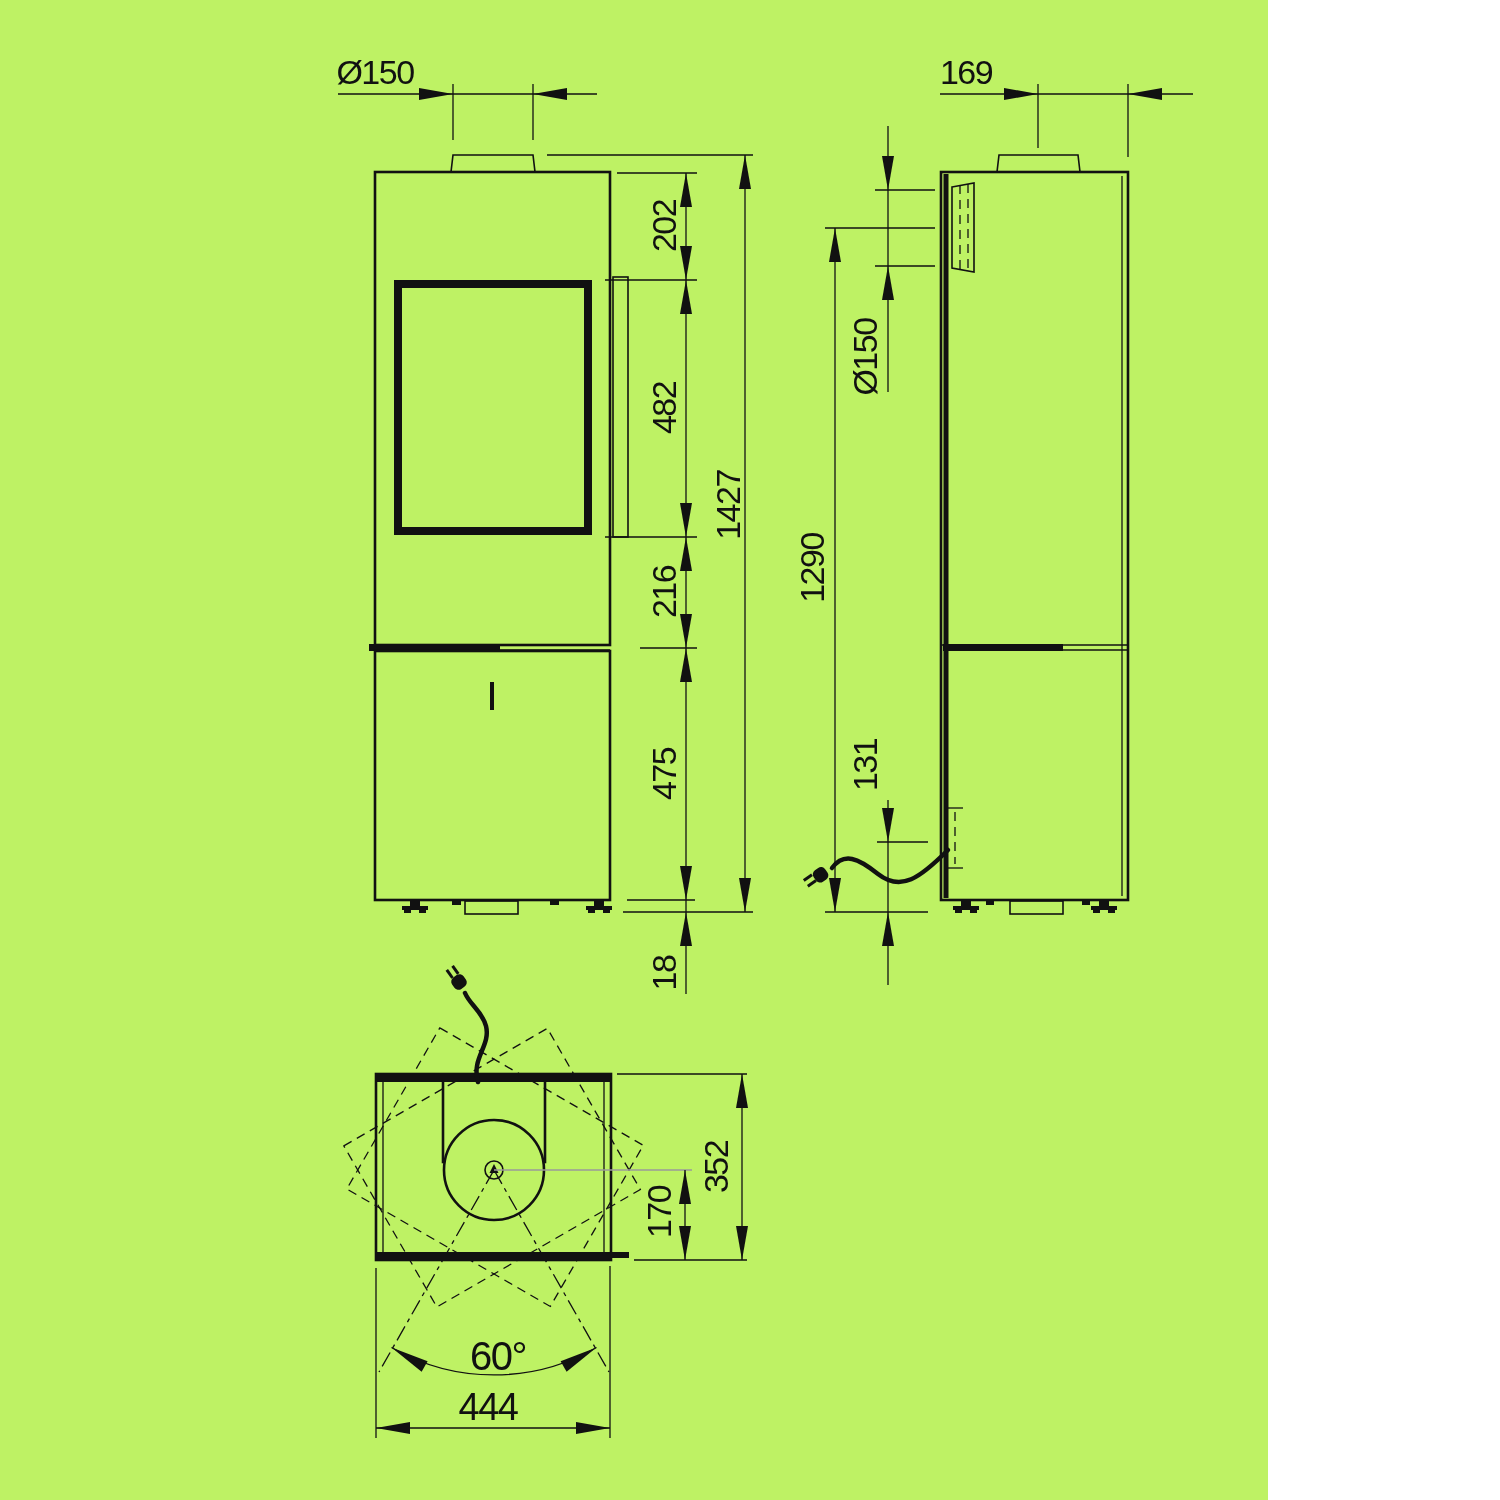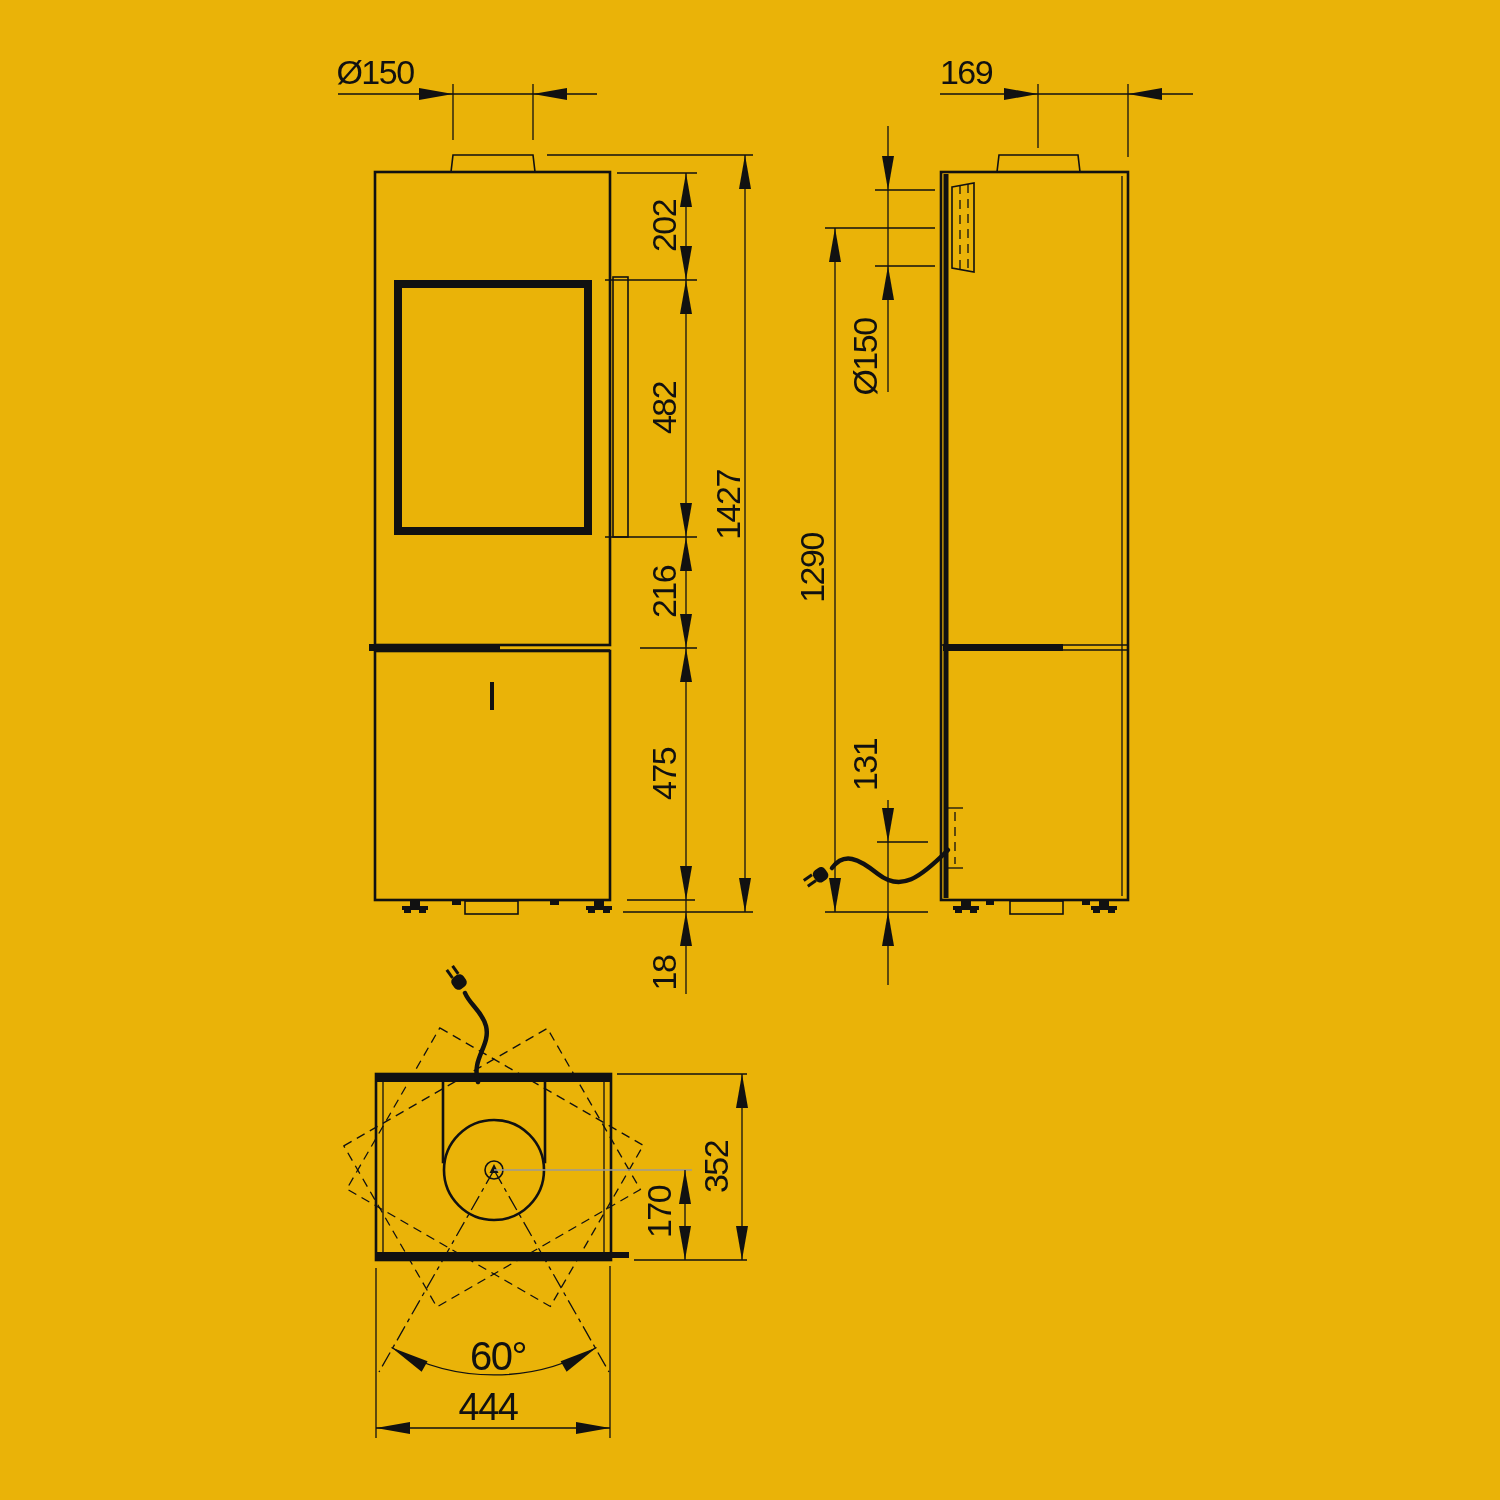--- a/index.html
+++ b/index.html
@@ -1,16 +1,16 @@
 <!DOCTYPE html>
 <html><head>
 <meta charset="utf-8">
 <style>
   html,body{margin:0;padding:0;background:#fff;}
-  .stage{width:1500px;height:1500px;background:#eab308;position:relative;font-family:"Liberation Sans",sans-serif;}
+  .stage{width:1268px;height:1500px;background:#bef264;position:relative;font-family:"Liberation Sans",sans-serif;}
   svg{display:block;}
   .ol{stroke:#111;stroke-width:2.6;fill:none;stroke-linecap:square;}
   .ol-thin{stroke:#111;stroke-width:1.6;fill:none;}
   .tl{stroke:#111;stroke-width:1.3;fill:none;}
   .thickfill{fill:#111;stroke:none;}
   .ar{fill:#111;stroke:none;}
   .dash{stroke-dasharray:9 6;}
   .dashdot{stroke-dasharray:16 5 4 5;}
   .gray{stroke:#9a9a9a;}
   .cord{stroke:#111;stroke-width:4.5;fill:none;stroke-linecap:round;}

